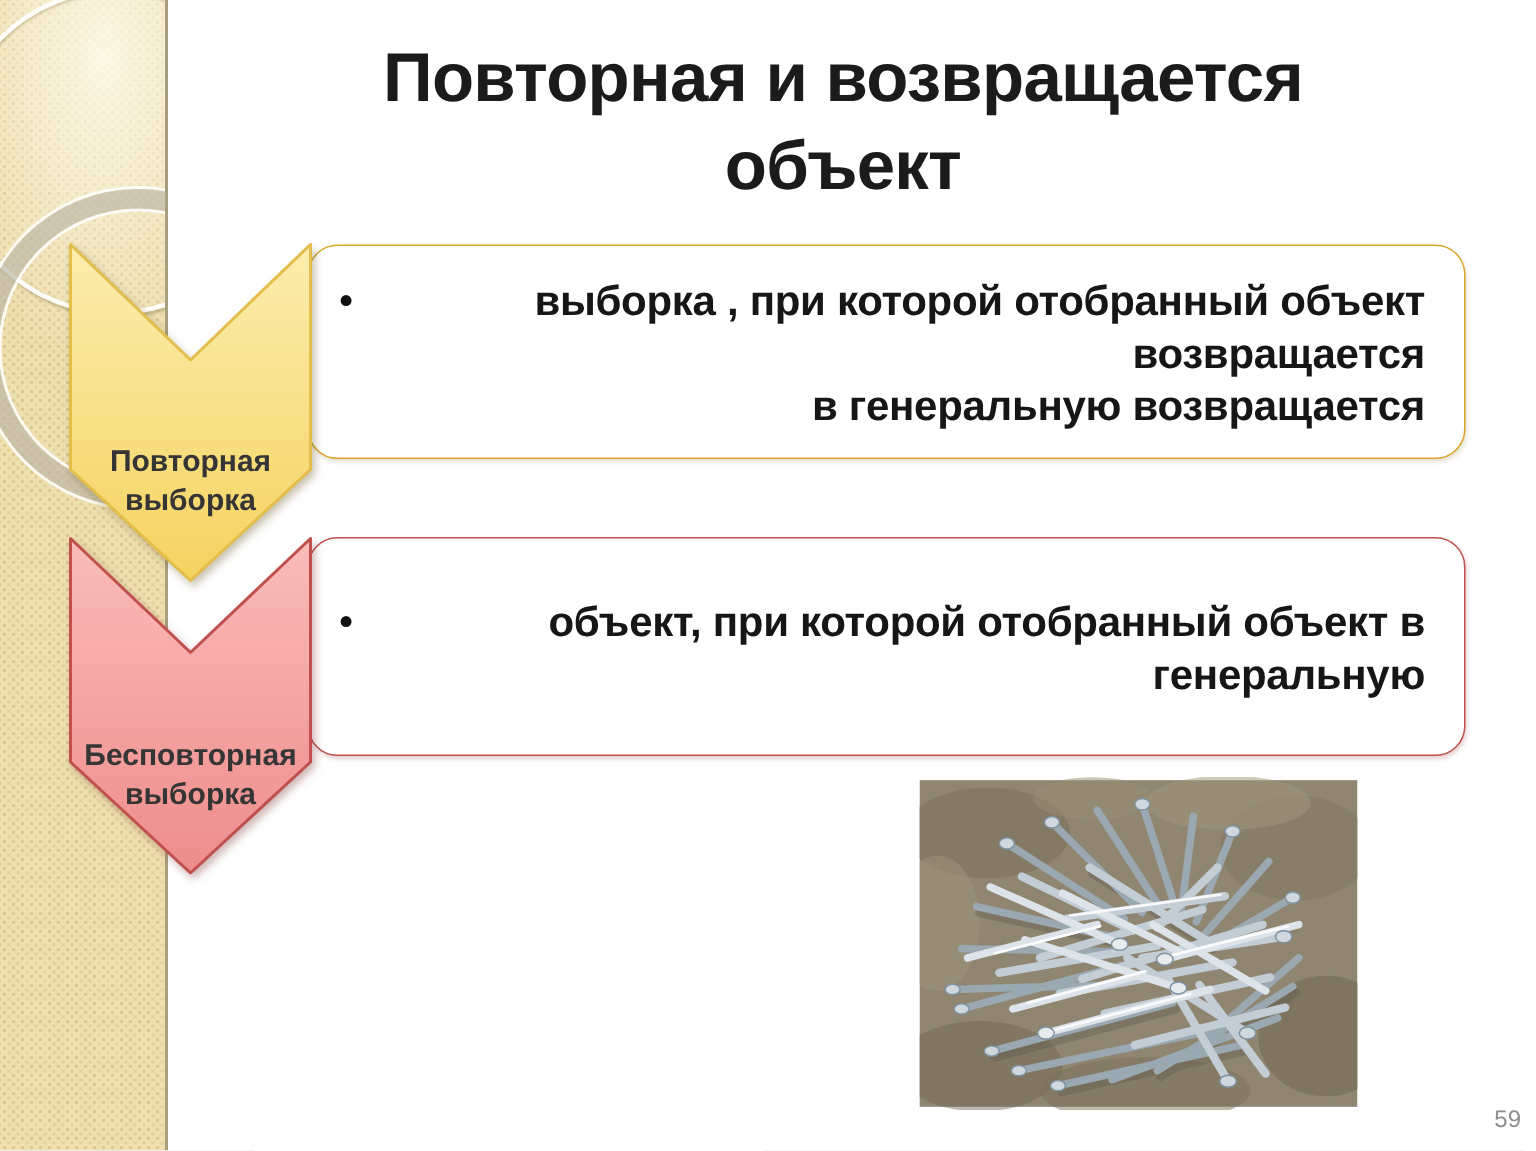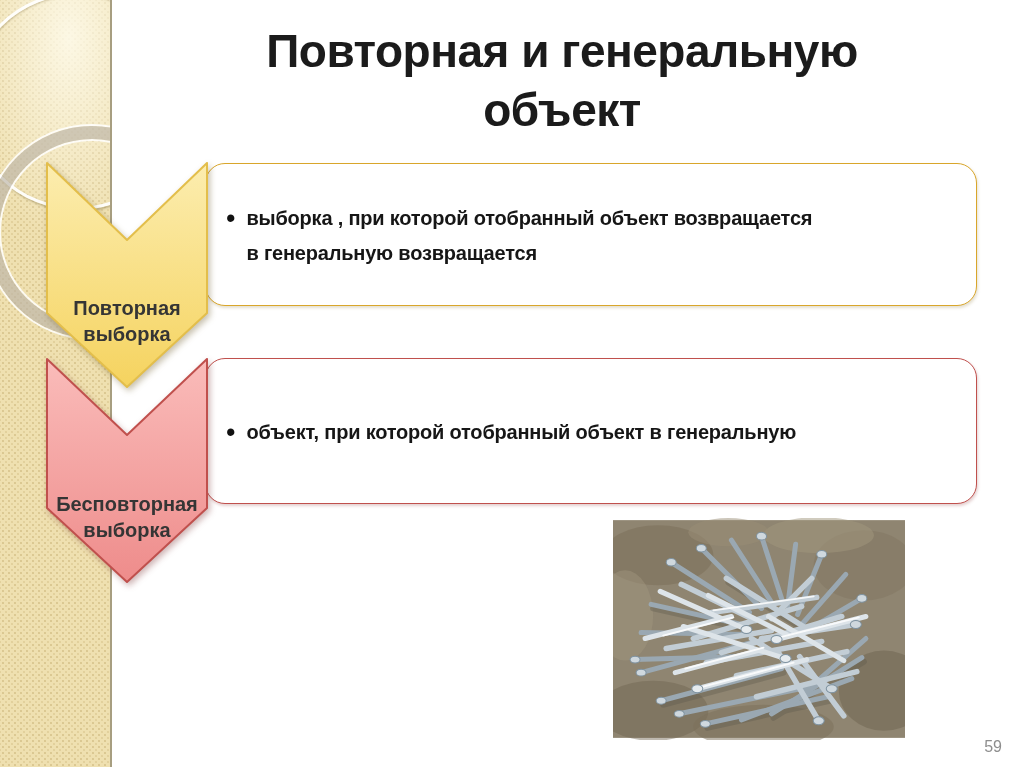--- a/index.html
+++ b/index.html
@@ -54,43 +54,43 @@
   .def-box{
     position:absolute;left:205px;width:772px;background:#ffffff;
     border:1.5px solid #d9a62b;border-radius:20px;box-sizing:border-box;
     display:flex;align-items:center;padding:6px 26px 4px 20px;z-index:2;
     box-shadow:1px 2px 3px rgba(150,130,70,.25);
   }
   .def-box.b1{top:163px;height:143px;}
   .def-box.b2{top:358px;height:146px;box-shadow:1px 2px 3px rgba(150,70,70,.25);}
   .bullet-row{display:flex;align-items:flex-start;}
   .bullet-dot{font-size:27px;line-height:35px;margin:0 11px 0 0;color:#111;}
-  .bullet-text{font-size:20px;line-height:35px;font-weight:bold;color:#161616;letter-spacing:-.2px;}
+  .bullet-text{font-size:28px;line-height:35px;font-weight:bold;color:#161616;letter-spacing:-.2px;text-align:right;}
   .bullet-text span{display:block;}
   
   .nails-figure{position:absolute;left:613px;top:518px;width:292px;height:222px;z-index:1;}
   .nails-figure svg{display:block;width:100%;height:100%;}
   
   .page-number{
-    position:absolute;right:22px;bottom:11px;font-size:16px;color:#8e8e8e;
+    position:absolute;right:10px;bottom:11px;font-size:16px;color:#8e8e8e;
   }
 </style>
 </head>
 <body>
 
 <div class="slide">
 
   <div class="side-strip">
     <div class="sheen"></div>
     <div class="ring-thin"></div>
     <div class="ring-gray"></div>
   </div>
 
   <div class="slide-title">
-    <span>Повторная и генеральную</span>
+    <span>Повторная и возвращается</span>
     <span>объект</span>
   </div>
 
   <div class="def-box b1" style="border-color: rgb(217, 166, 43);">
     <div class="bullet-row">
       <span class="bullet-dot">•</span>
       <div class="bullet-text">
         <span>выборка , при которой отобранный объект возвращается</span>
         <span>в генеральную возвращается</span>
       </div>

